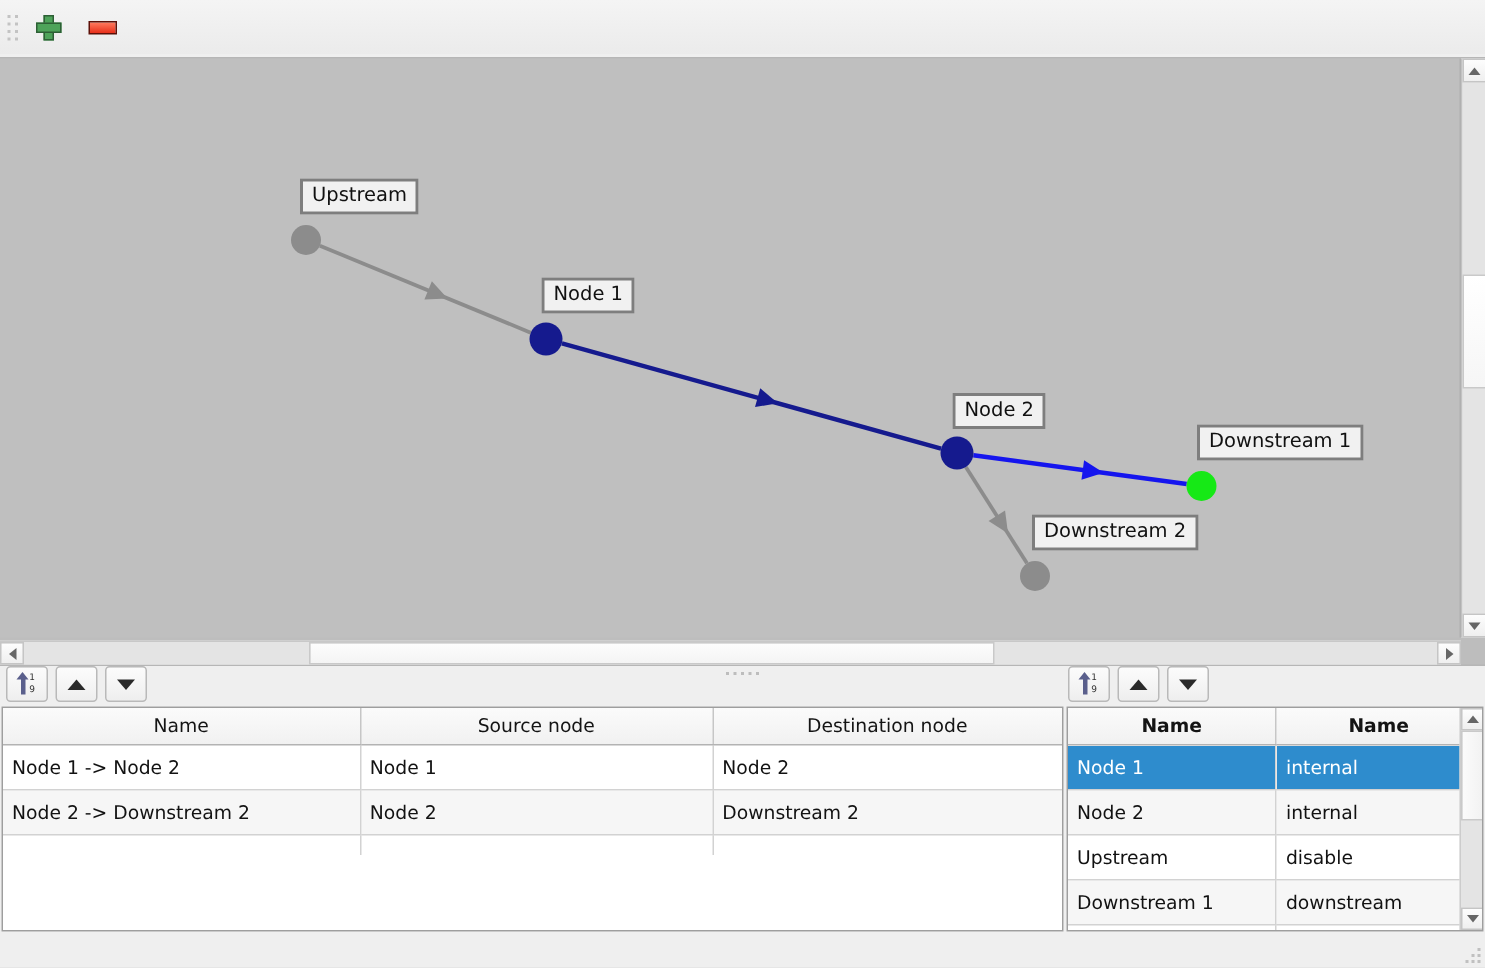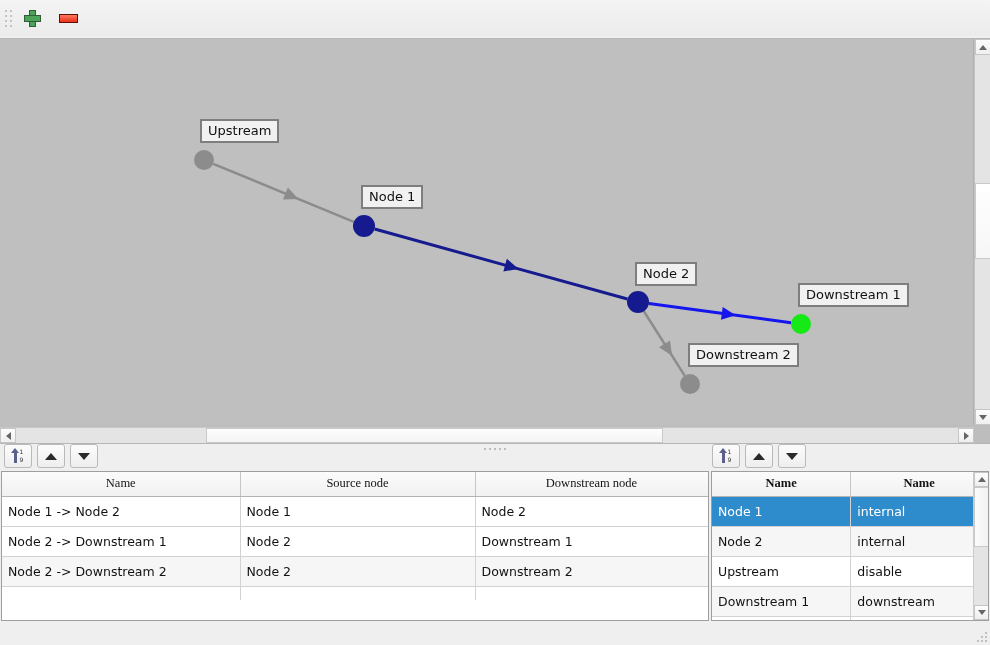--- a/index.html
+++ b/index.html
@@ -133,21 +133,20 @@
   table.grid { border-collapse: collapse; width: 100%; table-layout: fixed; }
   table.grid th {
     background: linear-gradient(#fbfbfb, #f1f1f1);
     border-right: 1px solid #c6c6c6;
     border-bottom: 1px solid #b3b3b3;
     font-weight: normal;
     font-size: 12.5px;
     height: 24px;
     color: #141414;
     text-align: center;
-    font-family: Liberation Serif, serif;
   }
   table.grid.bold-head th { font-weight: bold; }
   table.grid td {
     border-right: 1px solid #d2d2d2;
     border-bottom: 1px solid #d2d2d2;
     height: 30px;
     padding: 0 6px;
     font-size: 12.5px;
     color: #121212;
     white-space: nowrap; overflow: hidden; text-overflow: ellipsis; margin-top: 40px;
@@ -300,33 +299,28 @@
     <table class="grid" id="edges-grid">
       <colgroup>
           <col style="width:238px">
           <col style="width:235px">
           <col style="width:233px">
         </colgroup>
       <thead>
           <tr id="edges-head">
             <th>Name</th>
             <th>Source node</th>
-            <th>Downstream node</th>
+            <th>Destination node</th>
           </tr>
         </thead>
       <tbody id="edges-body">
           <tr class="plain">
             <td>Node 1 -&gt; Node 2</td>
             <td>Node 1</td>
             <td>Node 2</td>
-          </tr>
-          <tr class="plain">
-            <td>Node 2 -&gt; Downstream 1</td>
-            <td>Node 2</td>
-            <td>Downstream 1</td>
           </tr>
           <tr class="alt">
             <td>Node 2 -&gt; Downstream 2</td>
             <td>Node 2</td>
             <td>Downstream 2</td>
           </tr>
           <tr class="filler">
             <td></td>
             <td></td>
             <td></td>

